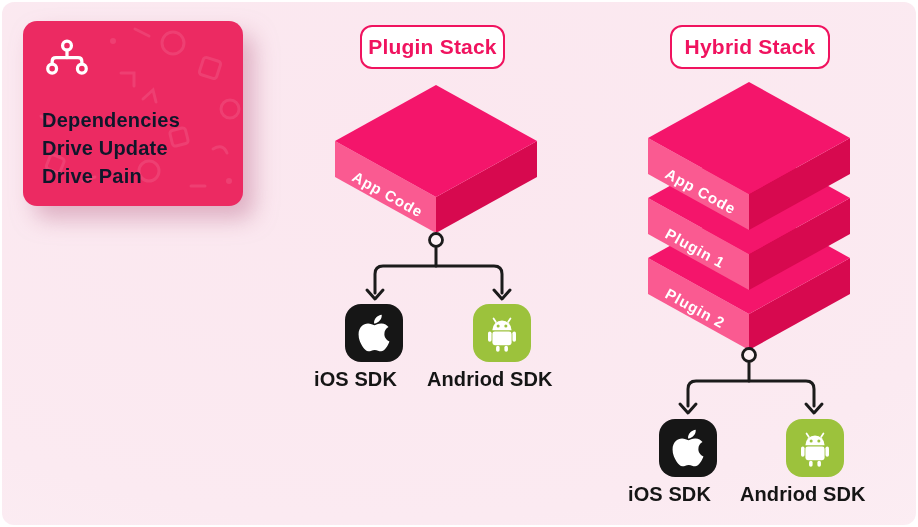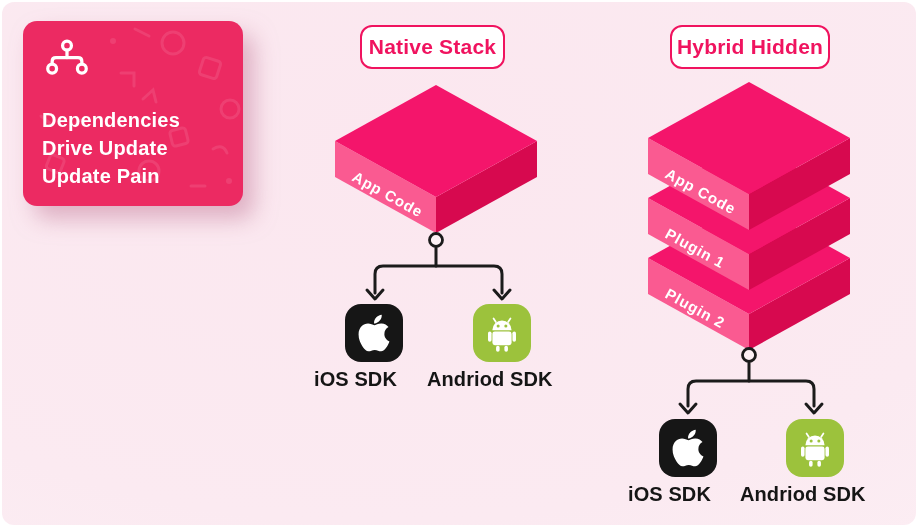--- a/index.html
+++ b/index.html
@@ -14,21 +14,21 @@
   
   .title-card{
     position:absolute;left:21px;top:19px;width:220px;height:185px;
     background:#EC2A62;border-radius:14px;
     box-shadow:11px 13px 22px rgba(198,130,158,.55);
   }
   .card-pattern{position:absolute;inset:0;border-radius:14px;}
   .card-icon{position:absolute;left:21px;top:16px;}
   .card-title{
     position:absolute;left:19px;top:85px;width:190px;
-    color:#ffffff;font-size:20px;line-height:28px;font-weight:800;letter-spacing:.2px;
+    color:#0f172a;font-size:20px;line-height:28px;font-weight:800;letter-spacing:.2px;
   }
   .card-title span{display:block;}
   
   .pill{
     position:absolute;top:23px;height:44px;background:#ffffff;
     border:2.5px solid #F0135F;border-radius:12px;box-sizing:border-box;
     display:flex;align-items:center;justify-content:center;
     color:#F0135F;font-size:21px;font-weight:800;letter-spacing:.2px;white-space:nowrap;
   }
   .pill-native{left:358px;width:145px;}
@@ -87,26 +87,26 @@
         <circle cx="24" cy="7" r="4.6"></circle>
         <path d="M24 11.6 V19.5"></path>
         <path d="M8.5 26 V23.5 Q8.5 19.5 12.5 19.5 H35.5 Q39.5 19.5 39.5 23.5 V26"></path>
         <circle cx="8.5" cy="31" r="4.6"></circle>
         <circle cx="39.5" cy="31" r="4.6"></circle>
       </g>
     </svg>
     <div class="card-title">
       <span>Dependencies</span>
       <span>Drive Update</span>
-      <span>Update Pain</span>
+      <span>Drive Pain</span>
     </div>
   </div>
 
-  <div class="pill pill-native">Native Stack</div>
-  <div class="pill pill-hybrid">Hybrid Hidden</div>
+  <div class="pill pill-native">Plugin Stack</div>
+  <div class="pill pill-hybrid">Hybrid Stack</div>
 
   <svg class="diagram" width="918" height="527" viewBox="0 0 918 527">
 
     <g>
       <polygon class="face-left" points="333,139 434,195 434,231 333,175"></polygon>
       <polygon class="face-right" points="535,139 434,195 434,231 535,175"></polygon>
       <polygon class="face-top" points="434,83 535,139 434,195 333,139"></polygon>
       <text class="slab-text" transform="translate(349,178) rotate(29)">App Code</text>
     </g>
 

